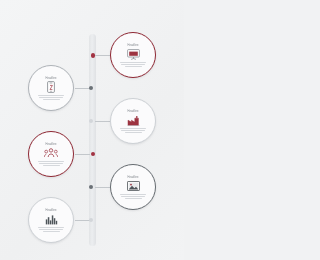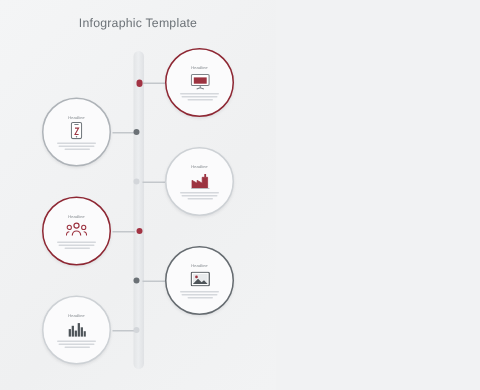--- a/index.html
+++ b/index.html
@@ -107,21 +107,20 @@
   }
   .dot.red   { background: #a23343; }
   .dot.dgray { background: #6b7176; }
   .dot.lgray { background: #d3d6da; }
 </style>
 </head>
 <body>
 
 <div id="canvas">
 
-  <div id="title">Infographic Template</div>
 
   <div id="spine"></div>
 
   <div class="conn" style="left:95px; top:55px; width:15px;"></div>
   <div class="dot red" style="left:90.5px; top:53.3px;"></div>
 
   <div class="conn" style="left:75px; top:88px; width:15px;"></div>
   <div class="dot dgray" style="left:88.5px; top:85.8px;"></div>
 
   <div class="conn" style="left:95px; top:121px; width:15px;"></div>

